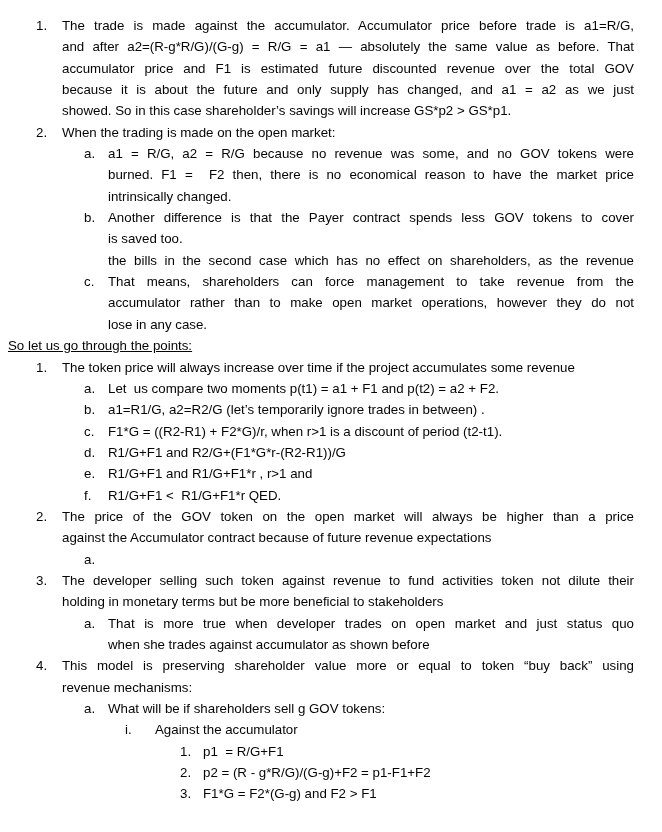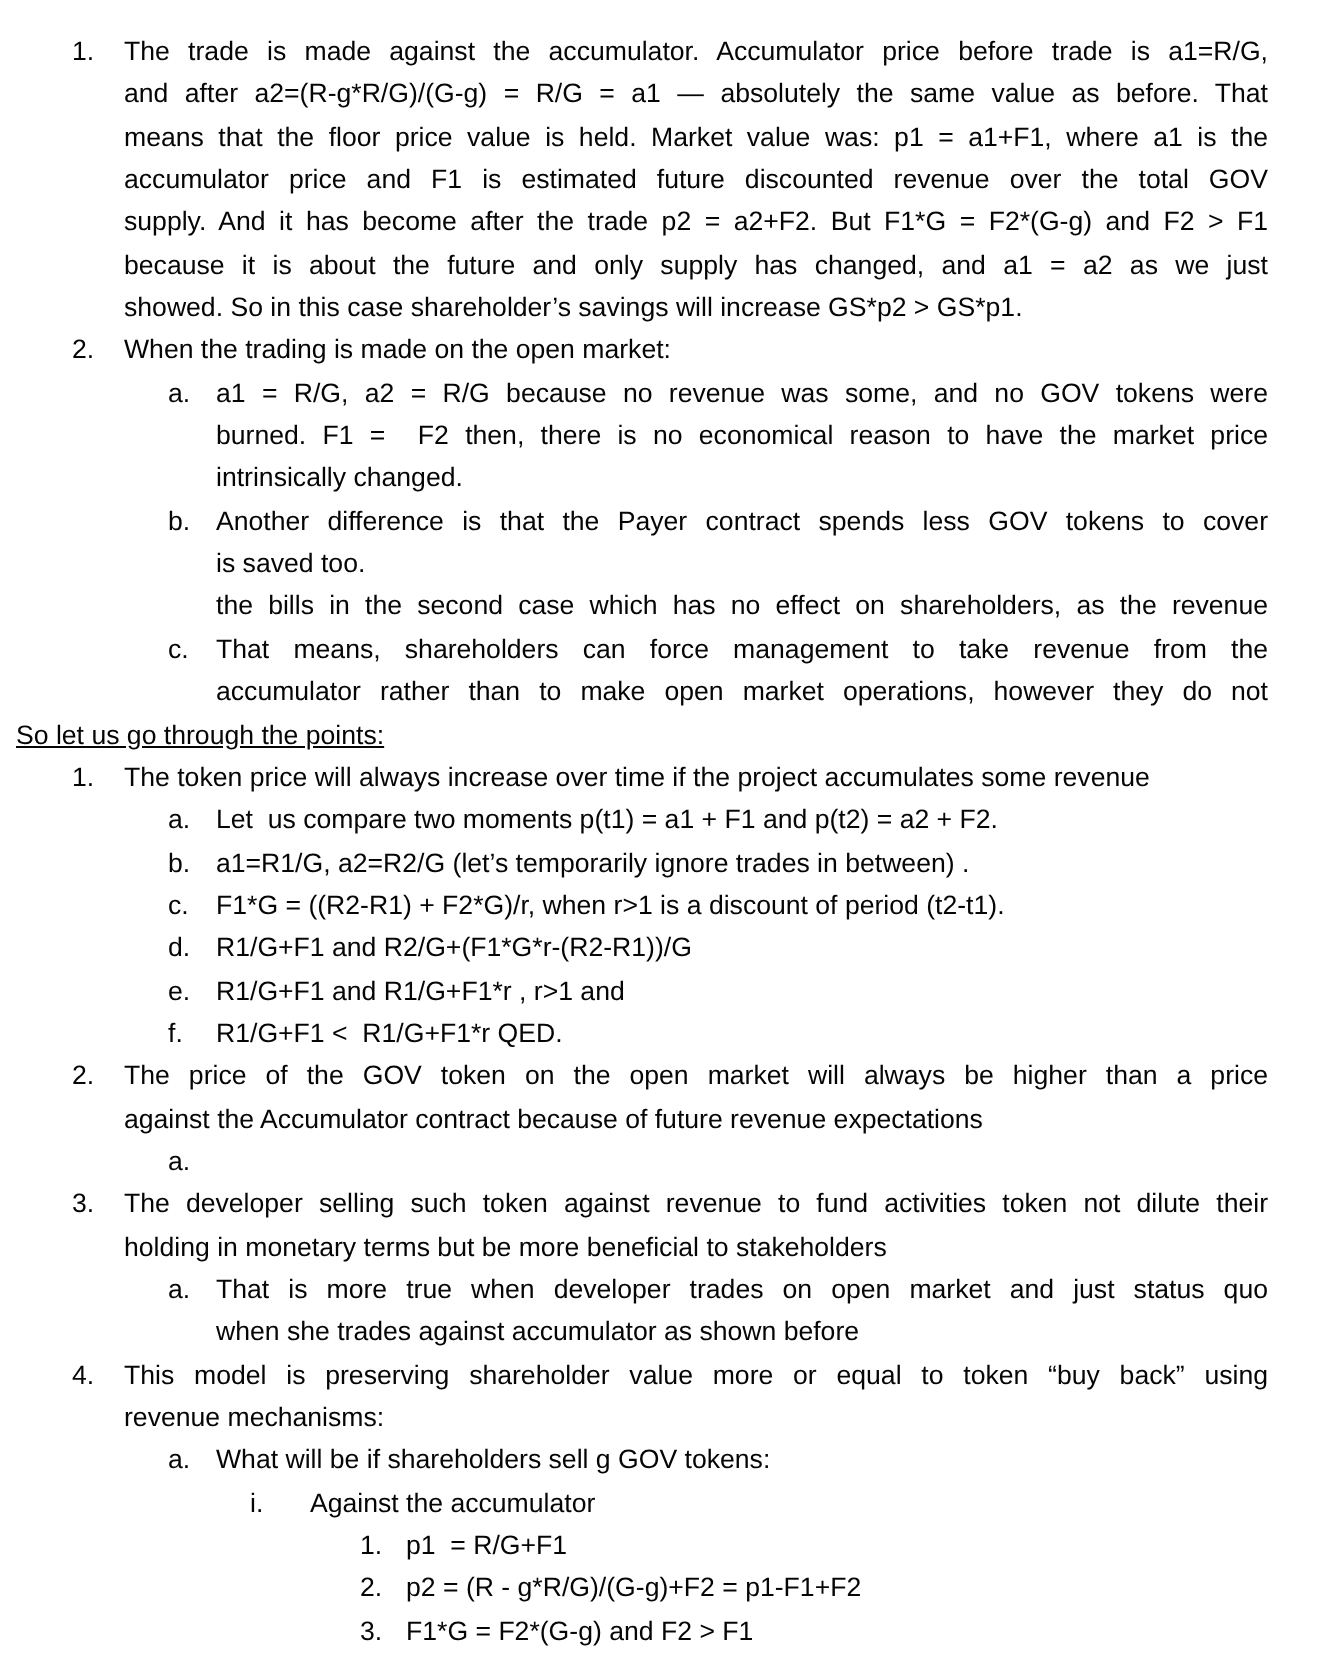--- a/index.html
+++ b/index.html
@@ -39,34 +39,33 @@
   .lvl2 > .marker { left: 76px; }
   .lvl3 > .marker { left: 117px; }
   .lvl4 > .marker { left: 172px; }
 </style>
 </head>
 <body>
 
 <div id="doc" style="color: rgb(5, 5, 5);">
     <div class="line lvl1 j"><span class="marker">1.</span><span>The trade is made against the accumulator. Accumulator price before trade is a1=R/G,</span></div>
     <div class="line lvl1 j"><span>and after a2=(R-g*R/G)/(G-g) = R/G = a1 — absolutely the same value as before. That</span></div>
-    <div class="line lvl1 j"><span>means that the floor price value is held. Market value was: p1 = a1+F1, where a1 is the</span></div>
     <div class="line lvl1 j"><span>accumulator price and F1 is estimated future discounted revenue over the total GOV</span></div>
-    <div class="line lvl1 j"><span>supply. And it has become after the trade p2 = a2+F2. But F1*G = F2*(G-g) and F2 &gt; F1</span></div>
     <div class="line lvl1 j"><span>because it is about the future and only supply has changed, and a1 = a2 as we just</span></div>
     <div class="line lvl1"><span>showed. So in this case shareholder’s savings will increase GS*p2 &gt; GS*p1.</span></div>
     <div class="line lvl1"><span class="marker">2.</span><span>When the trading is made on the open market:</span></div>
     <div class="line lvl2 j"><span class="marker">a.</span><span>a1 = R/G, a2 = R/G because no revenue was some, and no GOV tokens were</span></div>
     <div class="line lvl2 j"><span>burned. F1 =  F2 then, there is no economical reason to have the market price</span></div>
     <div class="line lvl2"><span>intrinsically changed.</span></div>
     <div class="line lvl2 j"><span class="marker">b.</span><span>Another difference is that the Payer contract spends less GOV tokens to cover</span></div>
     <div class="line lvl2"><span>is saved too.</span></div>
     <div class="line lvl2 j"><span>the bills in the second case which has no effect on shareholders, as the revenue</span></div>
     <div class="line lvl2 j"><span class="marker">c.</span><span>That means, shareholders can force management to take revenue from the</span></div>
     <div class="line lvl2 j"><span>accumulator rather than to make open market operations, however they do not</span></div>
+    <div class="line lvl2"><span>lose in any case.</span></div>
     <div class="line lvl0"><span>So let us go through the points:</span></div>
     <div class="line lvl1"><span class="marker">1.</span><span>The token price will always increase over time if the project accumulates some revenue</span></div>
     <div class="line lvl2"><span class="marker">a.</span><span>Let  us compare two moments p(t1) = a1 + F1 and p(t2) = a2 + F2.</span></div>
     <div class="line lvl2"><span class="marker">b.</span><span>a1=R1/G, a2=R2/G (let’s temporarily ignore trades in between) .</span></div>
     <div class="line lvl2"><span class="marker">c.</span><span>F1*G = ((R2-R1) + F2*G)/r, when r&gt;1 is a discount of period (t2-t1).</span></div>
     <div class="line lvl2"><span class="marker">d.</span><span>R1/G+F1 and R2/G+(F1*G*r-(R2-R1))/G</span></div>
     <div class="line lvl2"><span class="marker">e.</span><span>R1/G+F1 and R1/G+F1*r , r&gt;1 and</span></div>
     <div class="line lvl2"><span class="marker">f.</span><span>R1/G+F1 &lt;  R1/G+F1*r QED.</span></div>
     <div class="line lvl1 j"><span class="marker">2.</span><span>The price of the GOV token on the open market will always be higher than a price</span></div>
     <div class="line lvl1"><span>against the Accumulator contract because of future revenue expectations</span></div>

